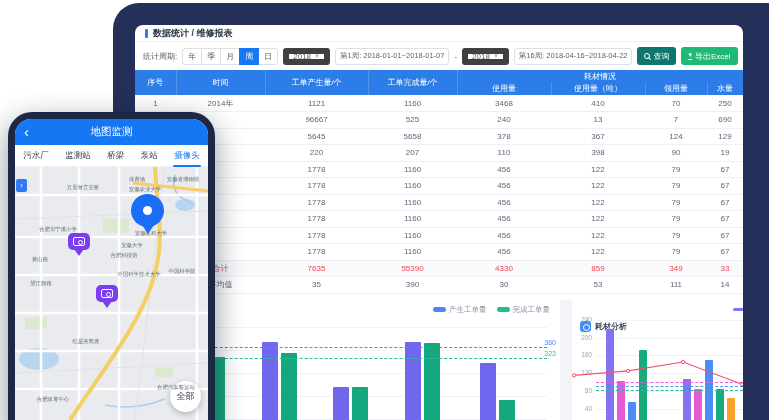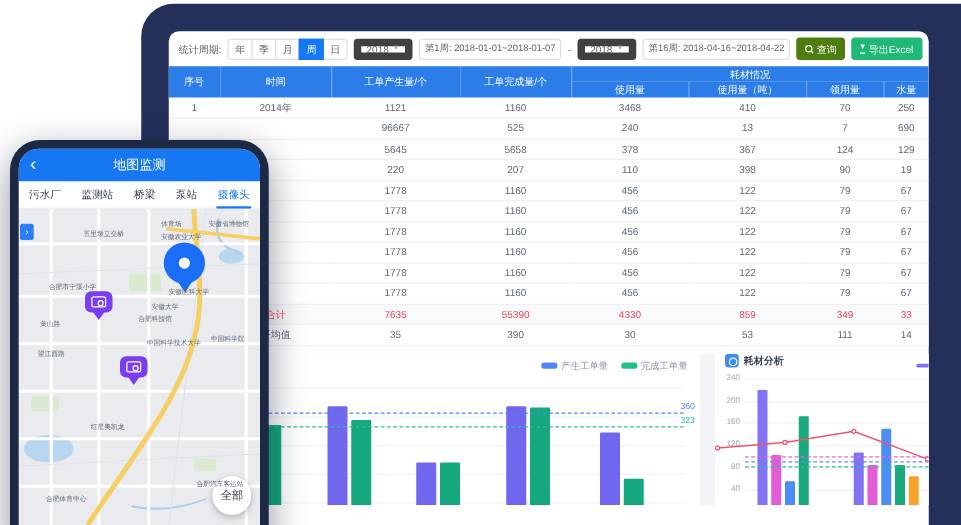--- a/index.html
+++ b/index.html
@@ -28,21 +28,21 @@
   .seg-btn:first-child { margin-left:0; border-radius:3px 0 0 3px; }
   .seg-btn:last-child { border-radius:0 3px 3px 0; }
   .seg-btn.active { background:#1678f2; border-color:#1678f2; color:#fff; position:relative; z-index:1; }
   .select { height:17px; border:6px solid #404040; border-radius:3px; background:#fff;
     display:flex; align-items:center; gap:3px; padding:0 4px; font-size:8px; color:#606266; }
   .caret { font-size:6px; color:#b0b6c3; }
   .range { height:17px; border:1px solid #dcdfe6; border-radius:3px; background:#fff;
     display:flex; align-items:center; padding:0 4px; font-size:7.5px; color:#606266; }
   .btn { height:18px; border:none; border-radius:3px; color:#fff; font-size:8px;
     display:flex; align-items:center; gap:3px; padding:0 7px; cursor:pointer; }
-  .btn-query { background:#4d7c0f; }
+  .btn-query { background:#0f766e; }
   .btn-export { background:#1fb876; }
   .lens-icon { width:6px; height:6px; border:1px solid #fff; border-radius:50%; position:relative; display:inline-block; }
   .lens-icon::after { content:""; position:absolute; width:3px; height:1px; background:#fff;
     transform:rotate(45deg); right:-2px; bottom:-1px; }
   .dl-icon { font-size:7px; line-height:6px; border-bottom:1px solid #fff; padding-bottom:1px; }
 
   
   table { width:608px; border-collapse:collapse; table-layout:fixed; }
   thead th { background:#2c7de8; color:#fff; font-weight:normal; font-size:8px;
     border-right:1px solid rgba(255,255,255,.18); }
@@ -63,21 +63,21 @@
 
   .legend { position:absolute; top:5px; right:10px; display:flex; gap:10px; align-items:center; }
   .legend-item { display:flex; align-items:center; gap:3px; font-size:7.5px; color:#8a93a6; }
   .legend-swatch { width:13px; height:5px; border-radius:2.5px; }
 
   .gridline { position:absolute; left:0; height:1px; background:#f1f2f6; }
   .bar { position:absolute; border-radius:1px 1px 0 0; }
   .refline { position:absolute; left:0; border-top:1px dashed; }
   .reflabel { position:absolute; font-size:7px; }
 
-  .rc-title { position:absolute; top:0; left:8px; display:flex; align-items:center; gap:4px; }
+  .rc-title { position:absolute; top:21px; left:8px; display:flex; align-items:center; gap:4px; }
   .rc-icon { width:11px; height:11px; background:#3f8cf3; border-radius:3px; position:relative; }
   .rc-icon::after { content:""; position:absolute; left:3px; top:3px; width:5px; height:5px;
     border:1px solid #fff; border-radius:50%; }
   .rc-text { font-size:8px; font-weight:bold; color:#3a4358; }
   .ytick { position:absolute; font-size:6.5px; color:#9aa2b2; width:16px; text-align:right; }
   .rlegend-dash { position:absolute; top:8px; right:-4px; width:14px; height:3px;
     background:#8273f3; border-radius:2px; }
 
   
   .phone { position:absolute; left:8px; top:112px; width:207px; height:330px;
@@ -115,20 +115,24 @@
   .btn-all { position:absolute; right:7px; bottom:8px; width:31px; height:31px; border-radius:50%;
     background:#fff; box-shadow:0 2px 6px rgba(0,0,0,.25); display:flex; align-items:center;
     justify-content:center; font-size:9px; color:#39404d; }
 </style>
 </head>
 <body>
 
 <div class="desktop-frame"></div>
 
 <div class="app-panel">
+  <div class="breadcrumb">
+    <span class="bc-bar"></span>
+    <span class="bc-text">数据统计 / 维修报表</span>
+  </div>
 
   <div class="filter-row">
     <span class="f-label">统计周期:</span>
     <div class="seg" id="seg">
         <div class="seg-btn">年</div>
         <div class="seg-btn">季</div>
         <div class="seg-btn">月</div>
         <div class="seg-btn active">周</div>
         <div class="seg-btn">日</div>
       </div>

